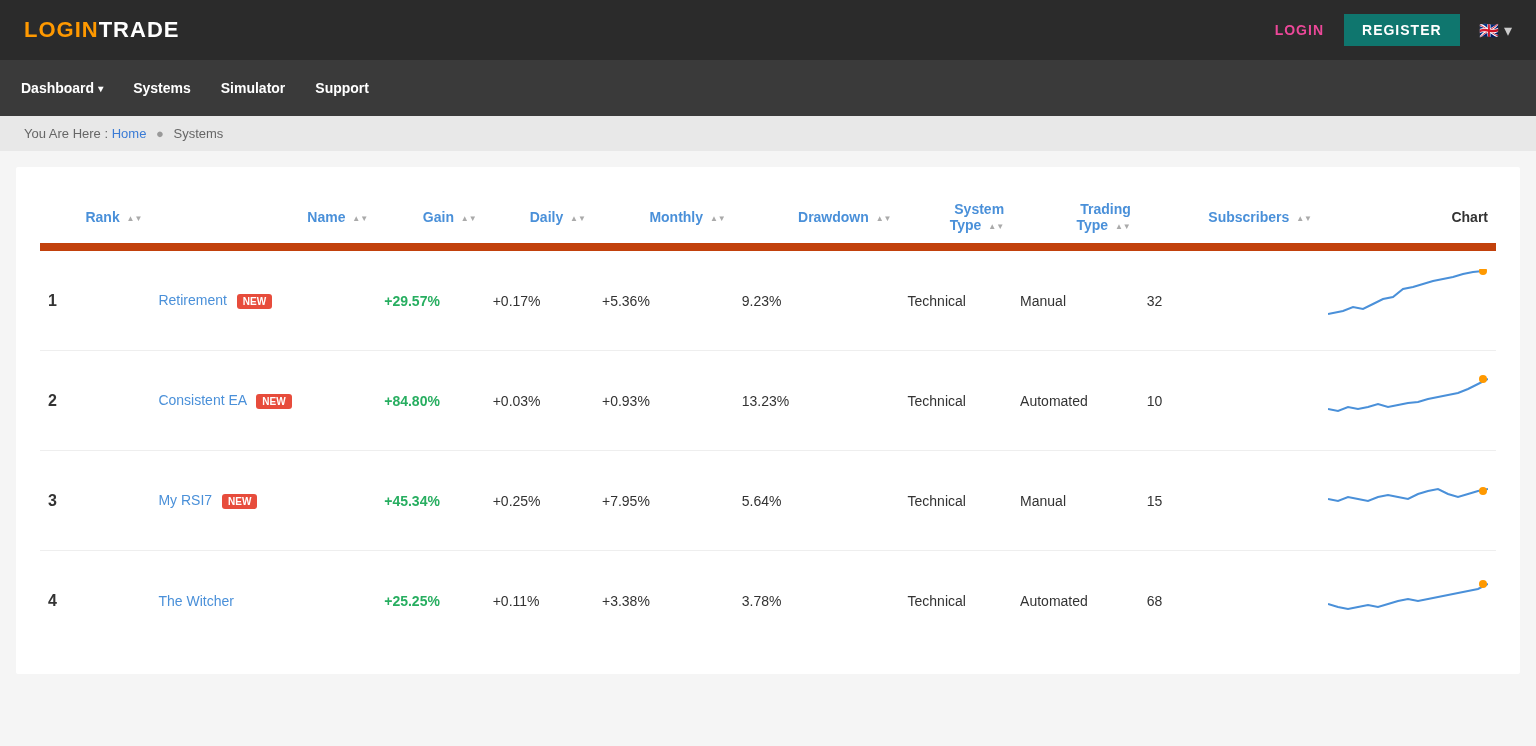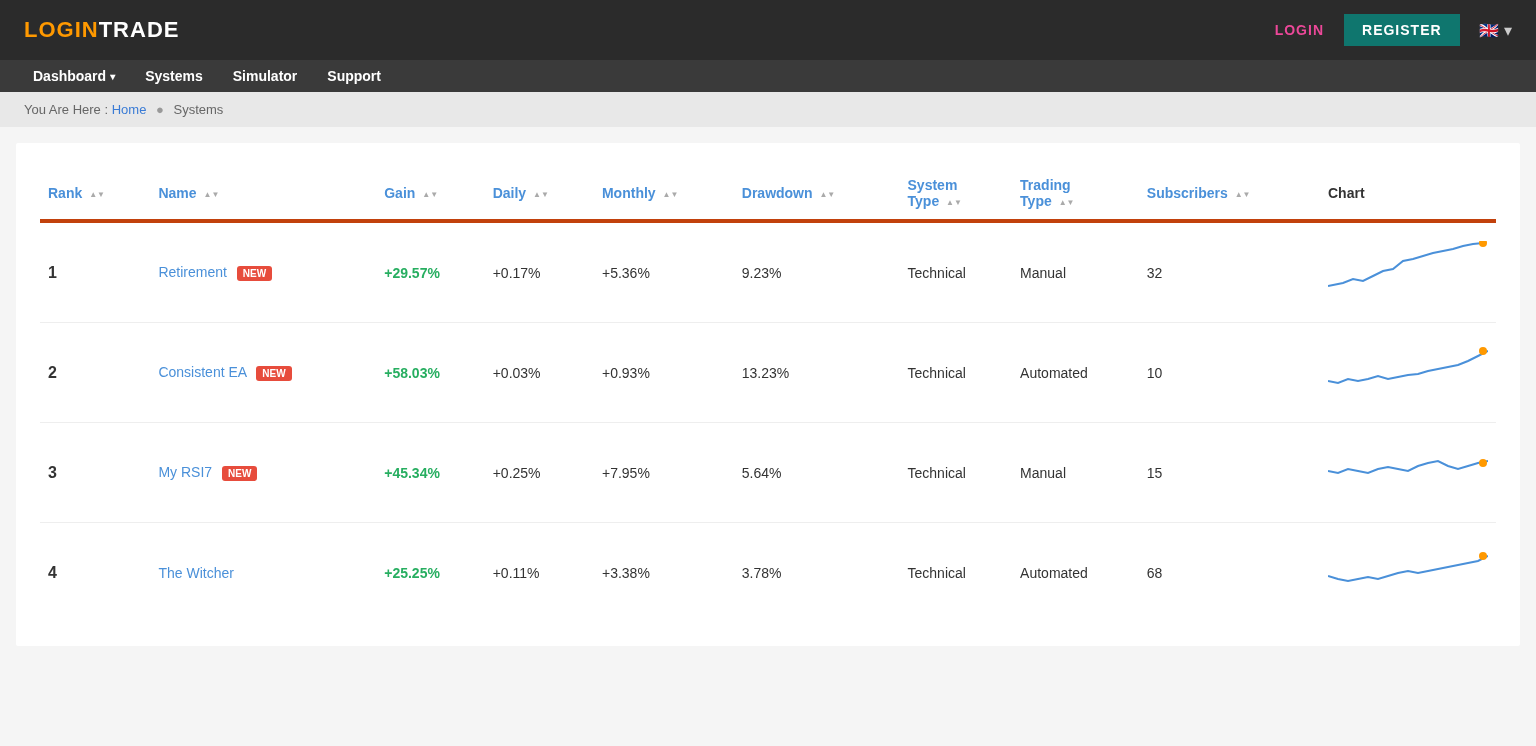--- a/index.html
+++ b/index.html
@@ -48,22 +48,22 @@
     .flag-icon {
       color: #ccc;
       font-size: 16px;
     }
 
     
     .nav {
       background: #3a3a3a;
       display: flex;
       justify-content: space-between;
-      padding: 0 33px;
-      height: 32px;
+      padding: 0 21px;
+      height: 56px;
     }
     .nav-left {
       display: flex;
       align-items: center;
       gap: 30px;
     }
     .nav-item {
       color: #fff;
       font-size: 14px;
       font-weight: bold;
@@ -101,23 +101,23 @@
 
     
     table {
       width: 100%;
       border-collapse: collapse;
       font-size: 14px;
     }
     thead th {
       color: #4a90d9;
       font-weight: bold;
-      text-align: left;
+      text-align: right;
       padding: 10px 8px;
-      border-bottom: 4px solid #c2410c;
+      border-bottom: 8px solid #c2410c;
       white-space: nowrap;
       cursor: pointer;
     }
     thead th.dark { color: #333; }
     thead th .sort-icons {
       display: inline-flex;
       flex-direction: column;
       font-size: 8px;
       margin-left: 3px;
       color: #aaa;
@@ -233,21 +233,21 @@
         <circle cx="155" cy="2" r="4" fill="#f90"></circle>
       </svg>
     </td>
   </tr>
         <tr>
     <td class="rank">2</td>
     <td class="name">
       <a href="#">Consistent EA</a>
       <span class="new-badge">NEW</span>
     </td>
-    <td class="gain">+58.03%</td>
+    <td class="gain">+84.80%</td>
     <td class="daily">+0.03%</td>
     <td class="monthly">+0.93%</td>
     <td class="drawdown">13.23%</td>
     <td class="system-type">Technical</td>
     <td class="trading-type">Automated</td>
     <td class="subscribers">10</td>
     <td class="chart-cell">
       <svg class="sparkline" viewBox="0 0 160 60" xmlns="http://www.w3.org/2000/svg">
         <polyline points="0,40  10,42  20,38  30,40  40,38  50,35  60,38  70,36  80,34  90,33  100,30  110,28  120,26  130,24  140,20  150,15  160,10" fill="none" stroke="#4a90d9" stroke-width="2"></polyline>
         <circle cx="155" cy="10" r="4" fill="#f90"></circle>

